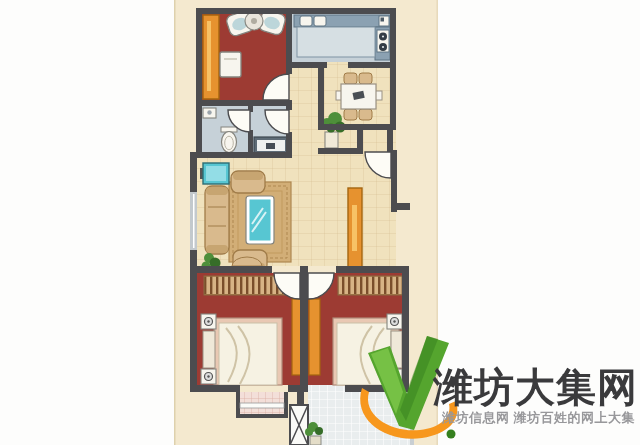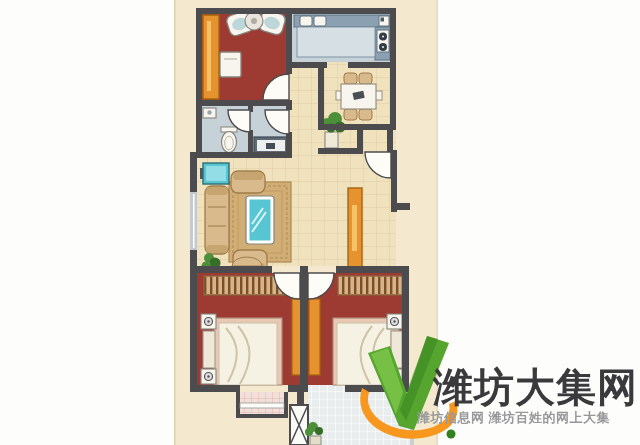--- a/index.html
+++ b/index.html
@@ -1,21 +1,21 @@
 <!DOCTYPE html>
 <html style="--page_bg: #fdfdfc; --paper: #f4e9cf; --paper_edge: #ded1ad; --wall: #4c4c4f; --cream: #f0e2bd; --cream_line: #cdb184; --red: #9d3b33; --wet: #c6d1d8; --counter: #8ba1b2; --counter_edge: #5f7484; --counter_top: #d6dfe3; --orange: #e6922f; --orange_light: #f7c266; --orange_edge: #a4650f; --tan: #d9ba8d; --tan_dark: #a07c49; --rug: #d2ae77; --rug_line: #ae8750; --teal: #57c6d2; --teal_dark: #2d6d74; --teal_light: #93dde6; --fixture_white: #f7f5ee; --fixture_edge: #84847e; --bed_frame: #e9c8b3; --bed_sheet: #f6f2e3; --bed_fold: #cfc3a6; --stripe_bg: #d7b385; --stripe_line: #7a4e2b; --balcony: #e9edee; --balcony_line: #ffffff; --bay: #f3dfd9; --bay_line: #d8aba0; --window_glass: #c3c9cd; --plant: #4e8f3a; --plant_dark: #366d28; --door_leaf: #fdfcf6; --logo_green: #55a52e; --logo_green_light: #7cc649; --logo_green_dark: #35801e; --logo_orange: #f7971d; --brand: #3a3a3c; --tagline: #98989b;"><head>
 <meta charset="utf-8">
 <style>
   html,body{margin:0;padding:0;}
   .stage{position:relative;width:640px;height:445px;background:var(--page_bg);overflow:hidden;
          font-family:"Liberation Sans", sans-serif;}
   .stage svg{position:absolute;left:0;top:0;}
   .wm-brand{position:absolute;left:433px;top:360px;font-size:40px;font-weight:900;
             color:var(--brand);letter-spacing:1px;white-space:nowrap;}
-  .wm-tagline{position:absolute;left:417px;top:409px;font-size:13px;font-weight:700;
+  .wm-tagline{position:absolute;left:442px;top:409px;font-size:13px;font-weight:700;
               color:var(--tagline);letter-spacing:.5px;white-space:nowrap;}
 </style>
 </head>
 <body>
 
 <div class="stage">
 <svg width="640" height="445" viewBox="0 0 640 445">
   <defs>
     <pattern id="creamTile" width="13" height="13" patternUnits="userSpaceOnUse">
       <rect width="13" height="13" style="fill:var(--cream)"></rect>

